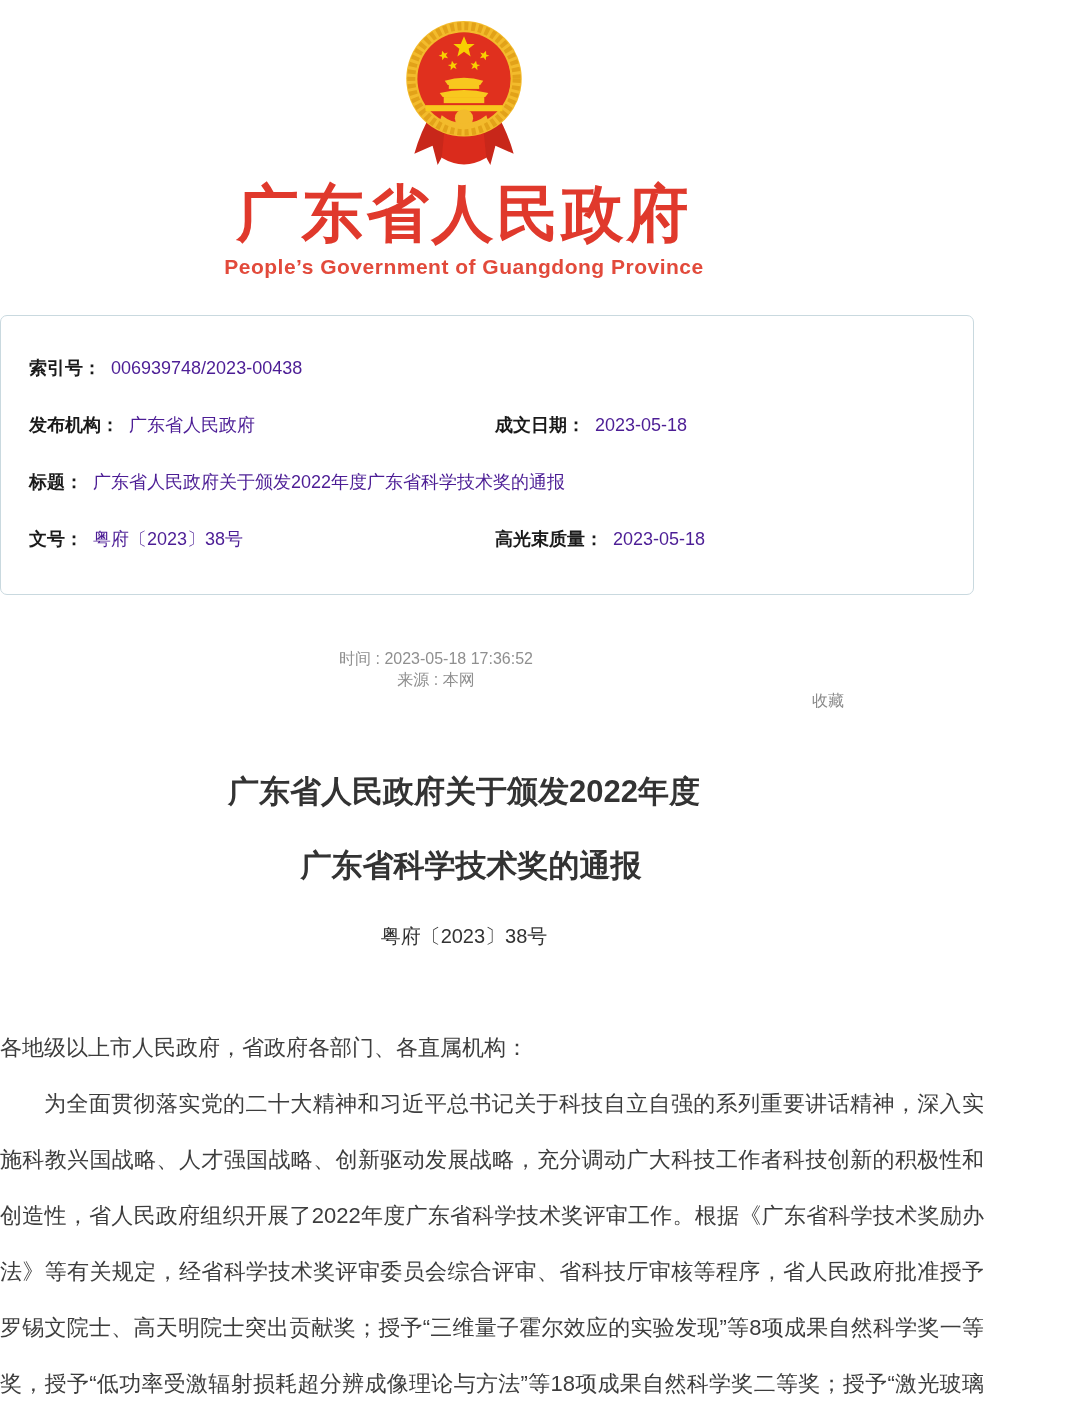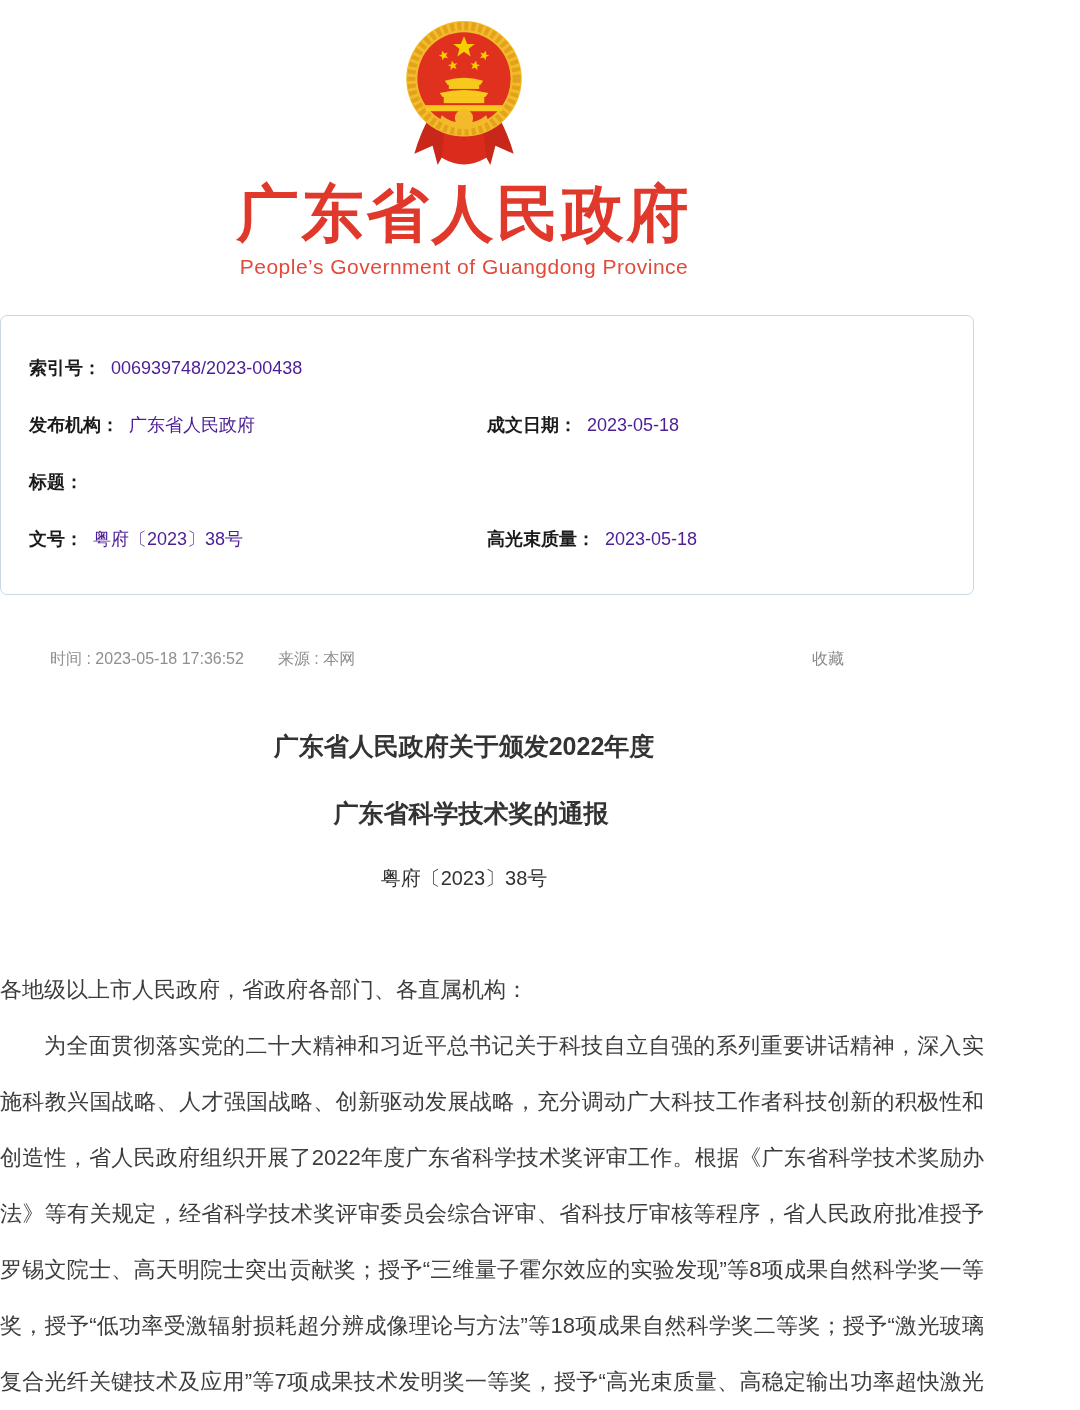--- a/index.html
+++ b/index.html
@@ -12,51 +12,51 @@
   .page { width:928px; height:1410px; background:#fff; }
 
   
   .site-header { text-align:center; padding-top:18px; }
   .emblem-wrap { display:inline-block; line-height:0; }
   .org-cn {
     font-size:62px; font-weight:bold; color:#e0392c;
     letter-spacing:3px; line-height:1.1; margin-top:6px;
   }
   .org-en {
-    font-size:21px; font-weight:normal; color:#e24a3b;
+    font-size:21px; font-weight:bold; color:#e24a3b;
     margin-top:7px; letter-spacing:0.5px;
   }
 
   
   .info-card {
     width:974px; margin:36px auto 0;
     border:1px solid #c9d9df; border-radius:7px; background:#fff;
     padding:24px 28px 26px;
   }
-  .info-row { display:flex; line-height:57px; font-size:18px; }
+  .info-row { display:flex; line-height:57px; font-size:18px;gap:8px; }
   .info-cell { display:flex; }
   .info-cell.col-left  { width:458px; }
   .info-cell.col-right { flex:1; }
   .info-cell.full { width:100%; }
   .info-label { font-weight:bold; color:#1a1a1a; white-space:nowrap; }
   .info-value { color:#4c1d95; margin-left:10px; white-space:nowrap; }
 
   
   .status-bar {
     display:flex; align-items:center;
     padding:0 72px 0 50px; margin-top:54px;
-    font-size:16px; color:#8f8f8f;
+    font-size:16px; color:#8f8f8f;flex-direction:column;
   }
   .status-item { margin-right:34px; }
   .favorite-btn { margin-left:auto; margin-right:12px; color:#8a8a8a; cursor:pointer; }
 
   
   .article { margin-top:60px; }
   .article-title {
-    text-align:center; font-size:25px; font-weight:bold; color:#333;
+    text-align:center; font-size:31px; font-weight:bold; color:#333;
     line-height:1.3;
   }
   .article-title + .article-title { margin-top:34px;margin-left:14px; }
   .doc-number {
     text-align:center; font-size:20px; color:#333; margin-top:36px;
   }
   .article-body {
     width:984px; margin:70px auto 0;
     font-size:22px; color:#3d3d3d; line-height:56px;
     text-align:justify;
@@ -115,20 +115,21 @@
         <span class="info-value">广东省人民政府</span>
       </div>
       <div class="info-cell col-right">
         <span class="info-label">成文日期：</span>
         <span class="info-value">2023-05-18</span>
       </div>
     </div>
     <div class="info-row">
       <div class="info-cell full">
         <span class="info-label">标题：</span>
+        <span class="info-value">广东省人民政府关于颁发2022年度广东省科学技术奖的通报</span>
       </div>
     </div>
     <div class="info-row">
       <div class="info-cell col-left">
         <span class="info-label">文号：</span>
         <span class="info-value">粤府〔2023〕38号</span>
       </div>
       <div class="info-cell col-right">
         <span class="info-label">高光束质量：</span>
         <span class="info-value">2023-05-18</span>

